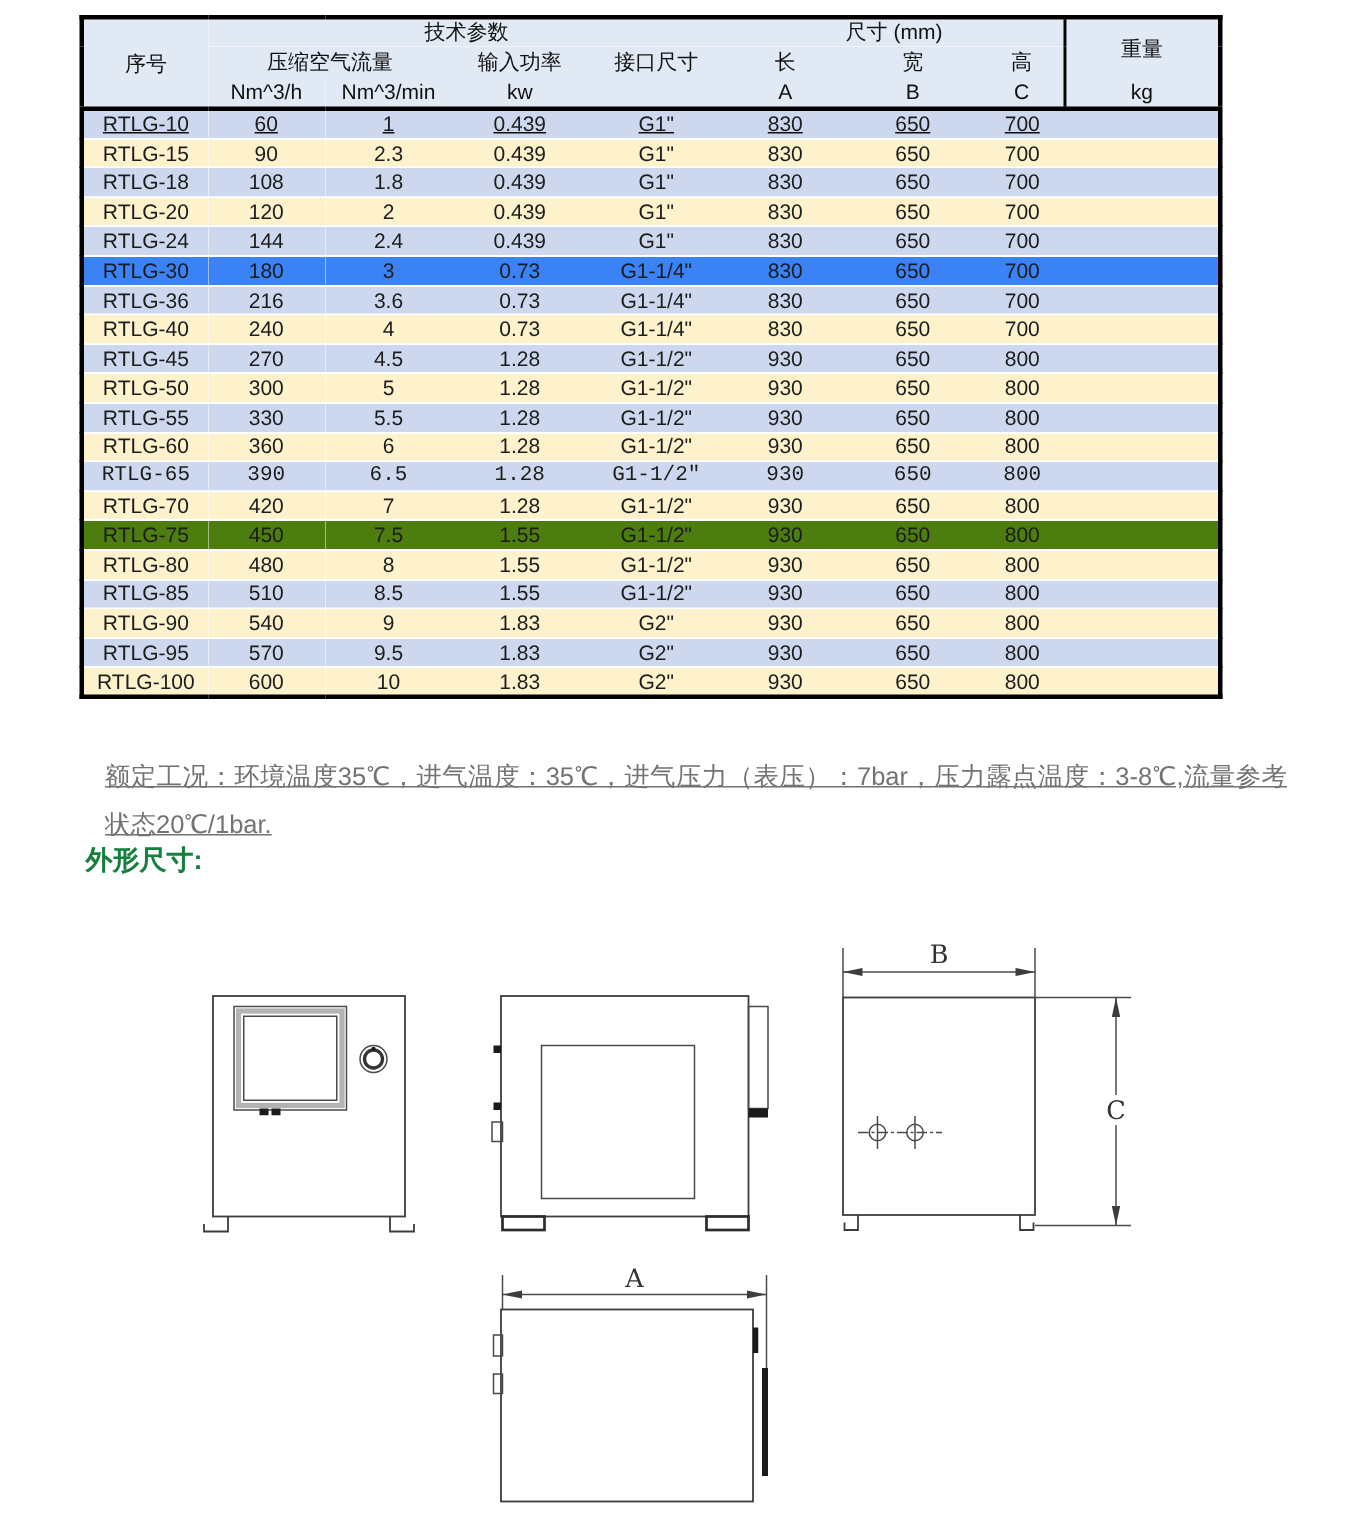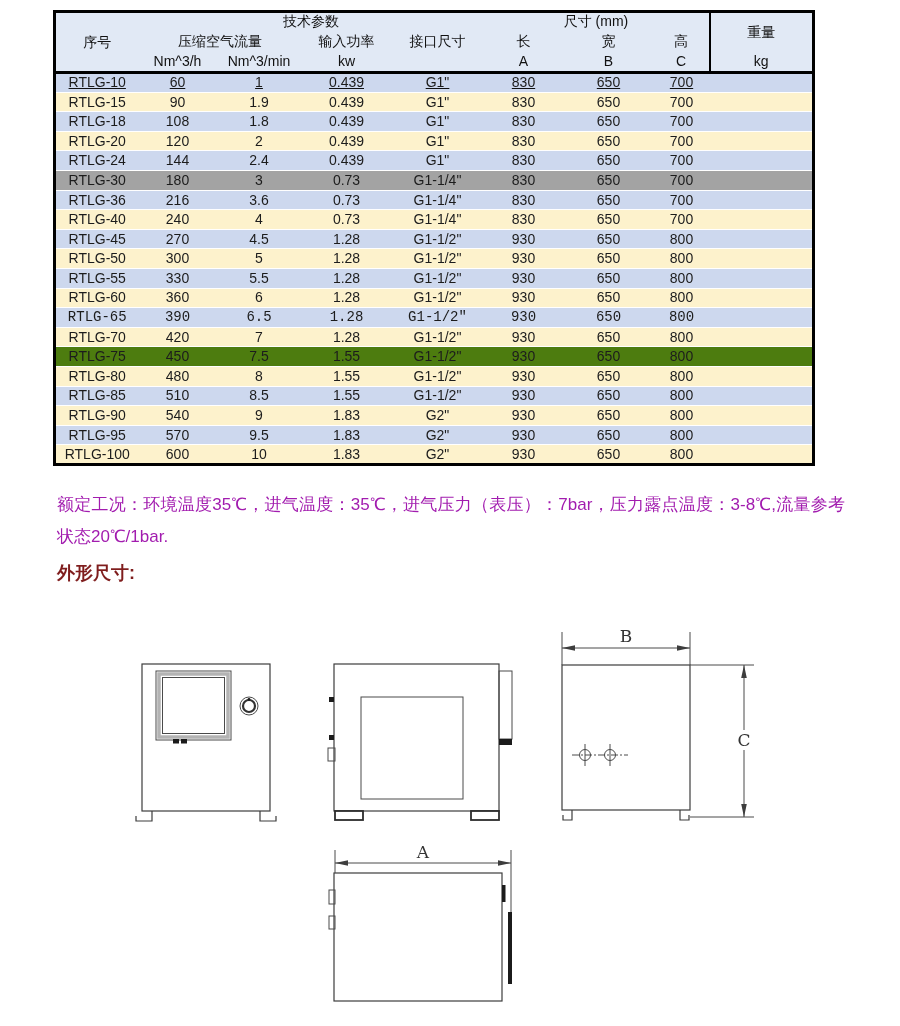--- a/index.html
+++ b/index.html
@@ -21,26 +21,26 @@
   thead tr.h1{height:19px;}
   thead tr.h2{height:21px;}
   thead tr.h3{height:21px;}
   thead{border-bottom:3px solid #000;}
   th.b-left{border-left:2px solid #000;}
   tbody tr{height:19.6px;border-bottom:1px solid #ffffff;}
   tbody tr:last-child{border-bottom:none;}
   tbody td{font-size:14px;color:#1c1c1c;}
   
   .note{
-    position:absolute;left:57px;top:489px;width:788px;margin:0;
-    font-size:17px;line-height:32px;text-align:justify;color:#a21caf;
+    position:absolute;left:57px;top:489px;width:788px;margin:13px;
+    font-size:17px;line-height:32px;text-align:justify;color:#737373;text-decoration:underline;
   }
   .section-title{
     position:absolute;left:57px;top:561px;margin:0;
-    font-size:18px;font-weight:bold;color:#7f1d1d;
+    font-size:18px;font-weight:bold;color:#15803d;
   }
   
   .drawing{position:absolute;}
   .drawing .ln{fill:none;stroke:#3d3d3d;stroke-width:1.2;}
   .drawing .thin{fill:none;stroke:#4a4a4a;stroke-width:1;}
   .drawing .dark{fill:#1b1b1b;stroke:none;}
   .drawing .arrow{fill:#3d3d3d;stroke:none;}
   .drawing text{
     font-family:"DejaVu Serif",serif;font-size:17px;fill:#333;
     text-anchor:middle;
@@ -97,21 +97,21 @@
       <td>0.439</td>
       <td>G1"</td>
       <td>830</td>
       <td>650</td>
       <td>700</td>
       <td></td>
     </tr>
         <tr style="background: rgb(253, 242, 204);">
       <td>RTLG-15</td>
       <td>90</td>
-      <td>1.9</td>
+      <td>2.3</td>
       <td>0.439</td>
       <td>G1"</td>
       <td>830</td>
       <td>650</td>
       <td>700</td>
       <td></td>
     </tr>
         <tr style="background: rgb(205, 216, 238);">
       <td>RTLG-18</td>
       <td>108</td>
@@ -138,21 +138,21 @@
       <td>RTLG-24</td>
       <td>144</td>
       <td>2.4</td>
       <td>0.439</td>
       <td>G1"</td>
       <td>830</td>
       <td>650</td>
       <td>700</td>
       <td></td>
     </tr>
-        <tr style="background: #a3a3a3;">
+        <tr style="background: #3b82f6;">
       <td>RTLG-30</td>
       <td>180</td>
       <td>3</td>
       <td>0.73</td>
       <td>G1-1/4"</td>
       <td>830</td>
       <td>650</td>
       <td>700</td>
       <td></td>
     </tr>

